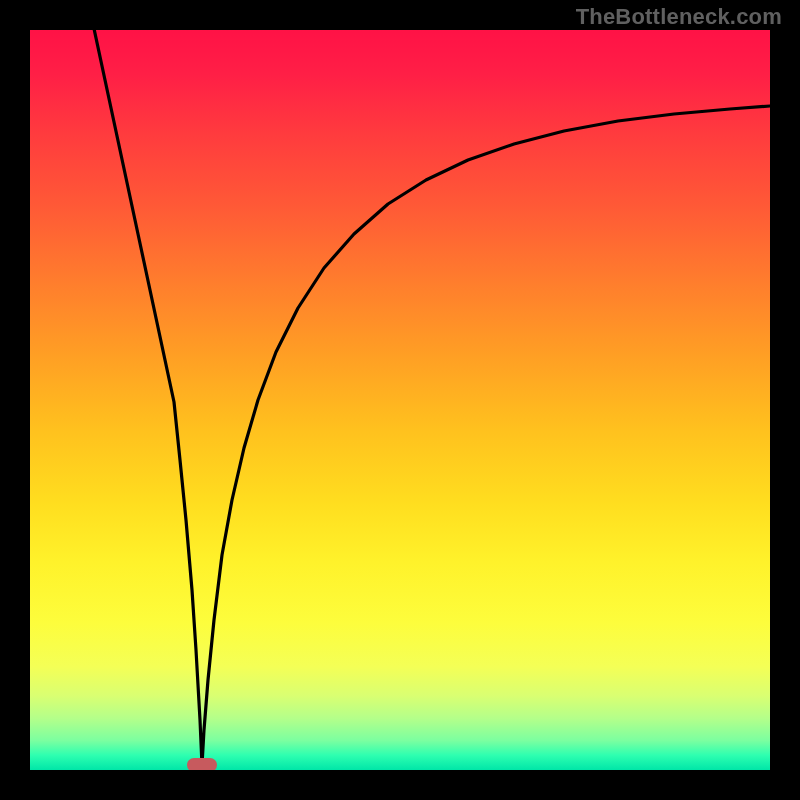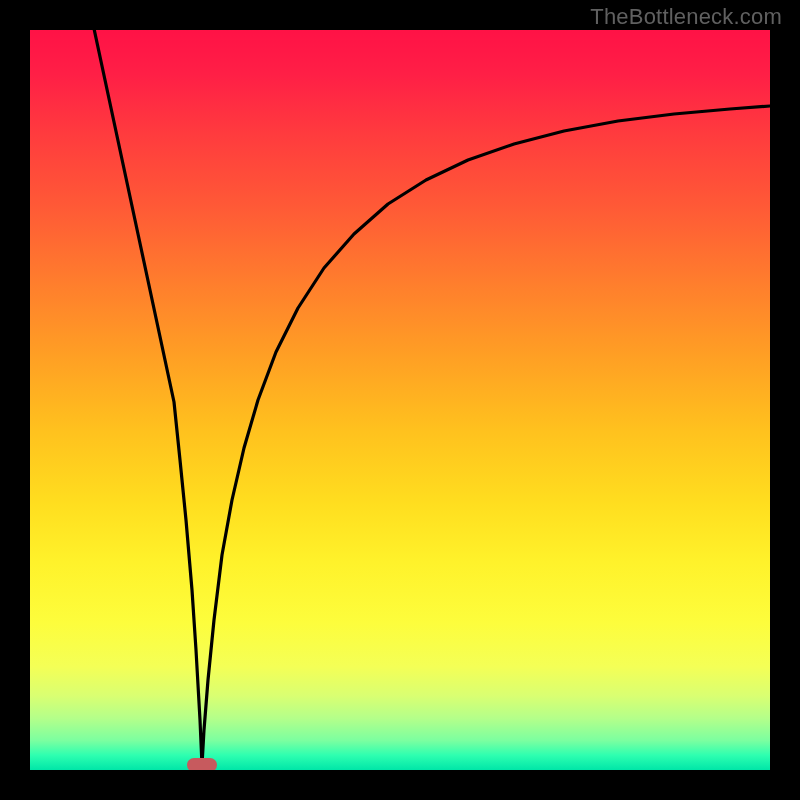--- a/index.html
+++ b/index.html
@@ -16,21 +16,21 @@
     width: 800px;
     height: 800px;
     background: #000;
   }
   .watermark {
     position: absolute;
     top: 4px;
     right: 18px;
     color: #606060;
     font-size: 22px;
-    font-weight: 400;
+    font-weight: 700;
     letter-spacing: 0.2px;
     z-index: 30;
   }
   .plot {
     position: absolute;
     left: 30px;
     top: 30px;
     width: 740px;
     height: 740px;
     overflow: hidden;

